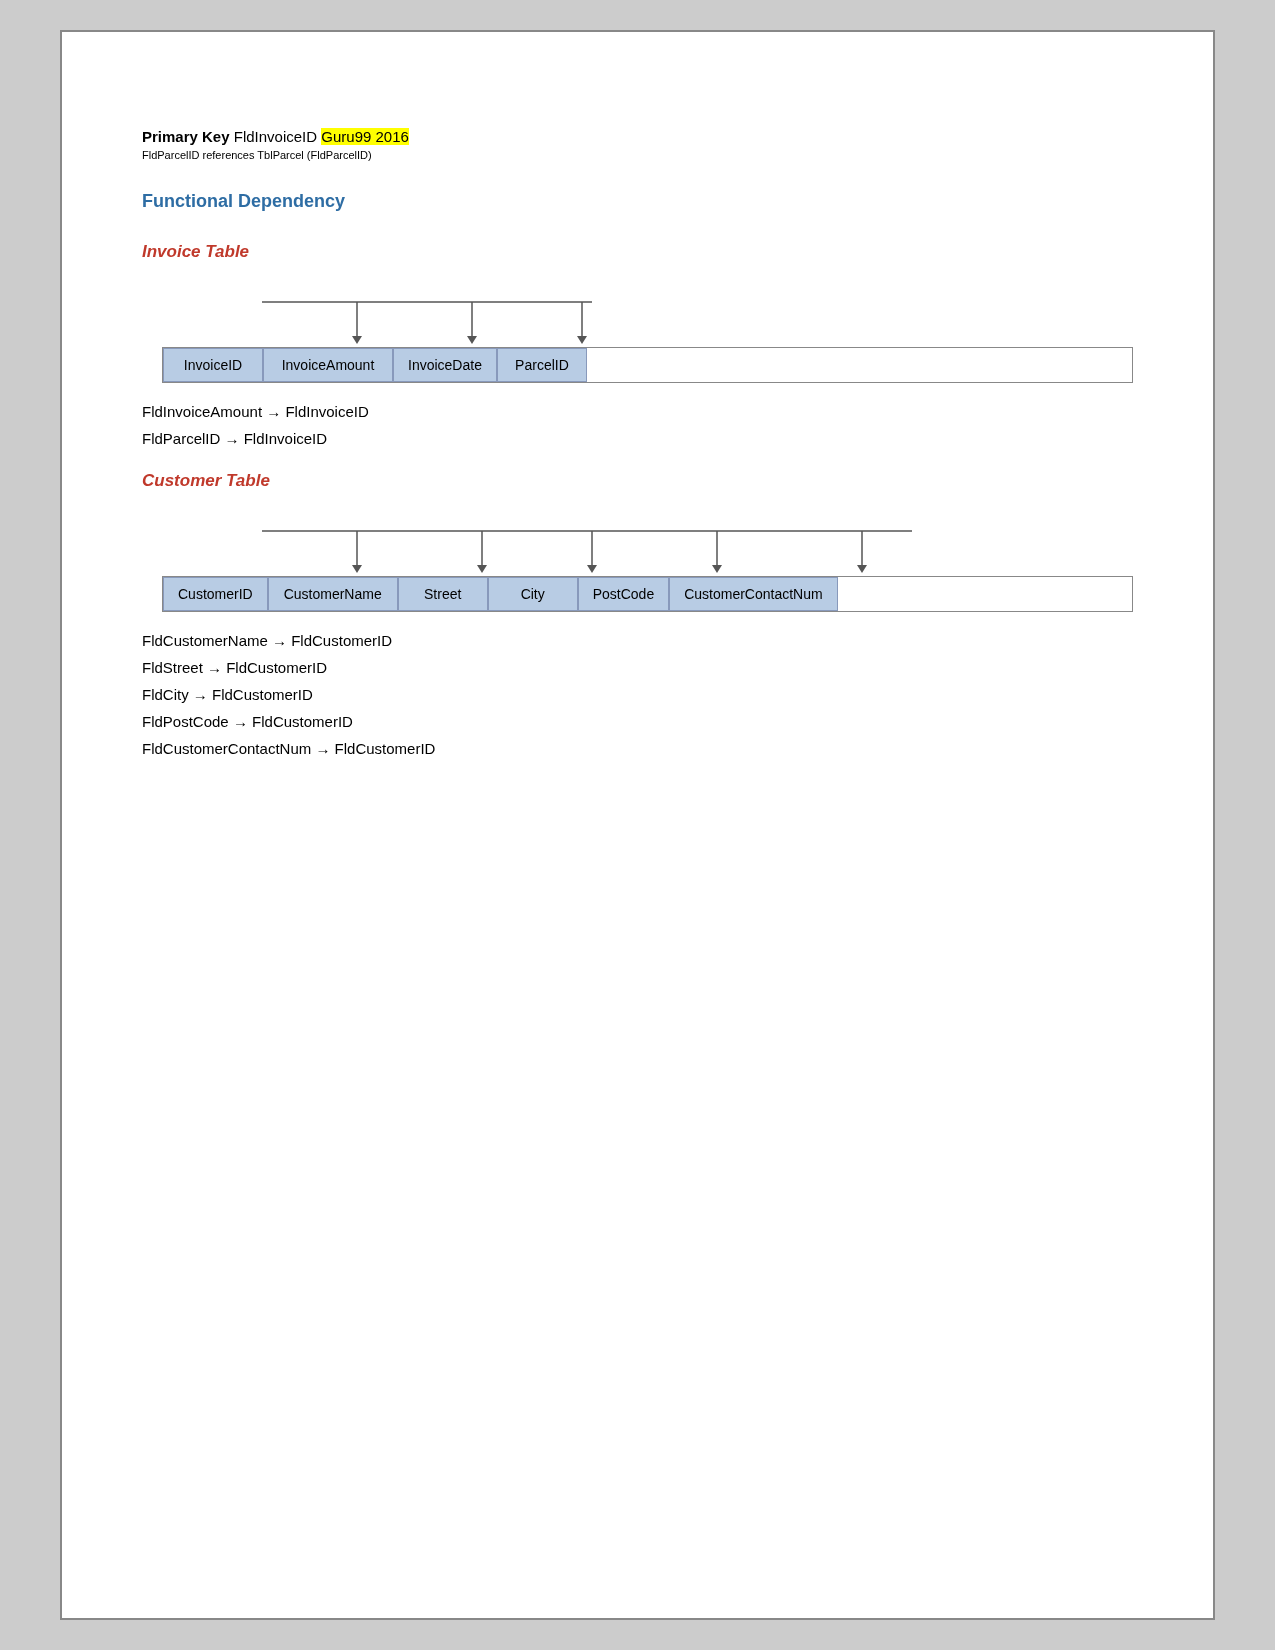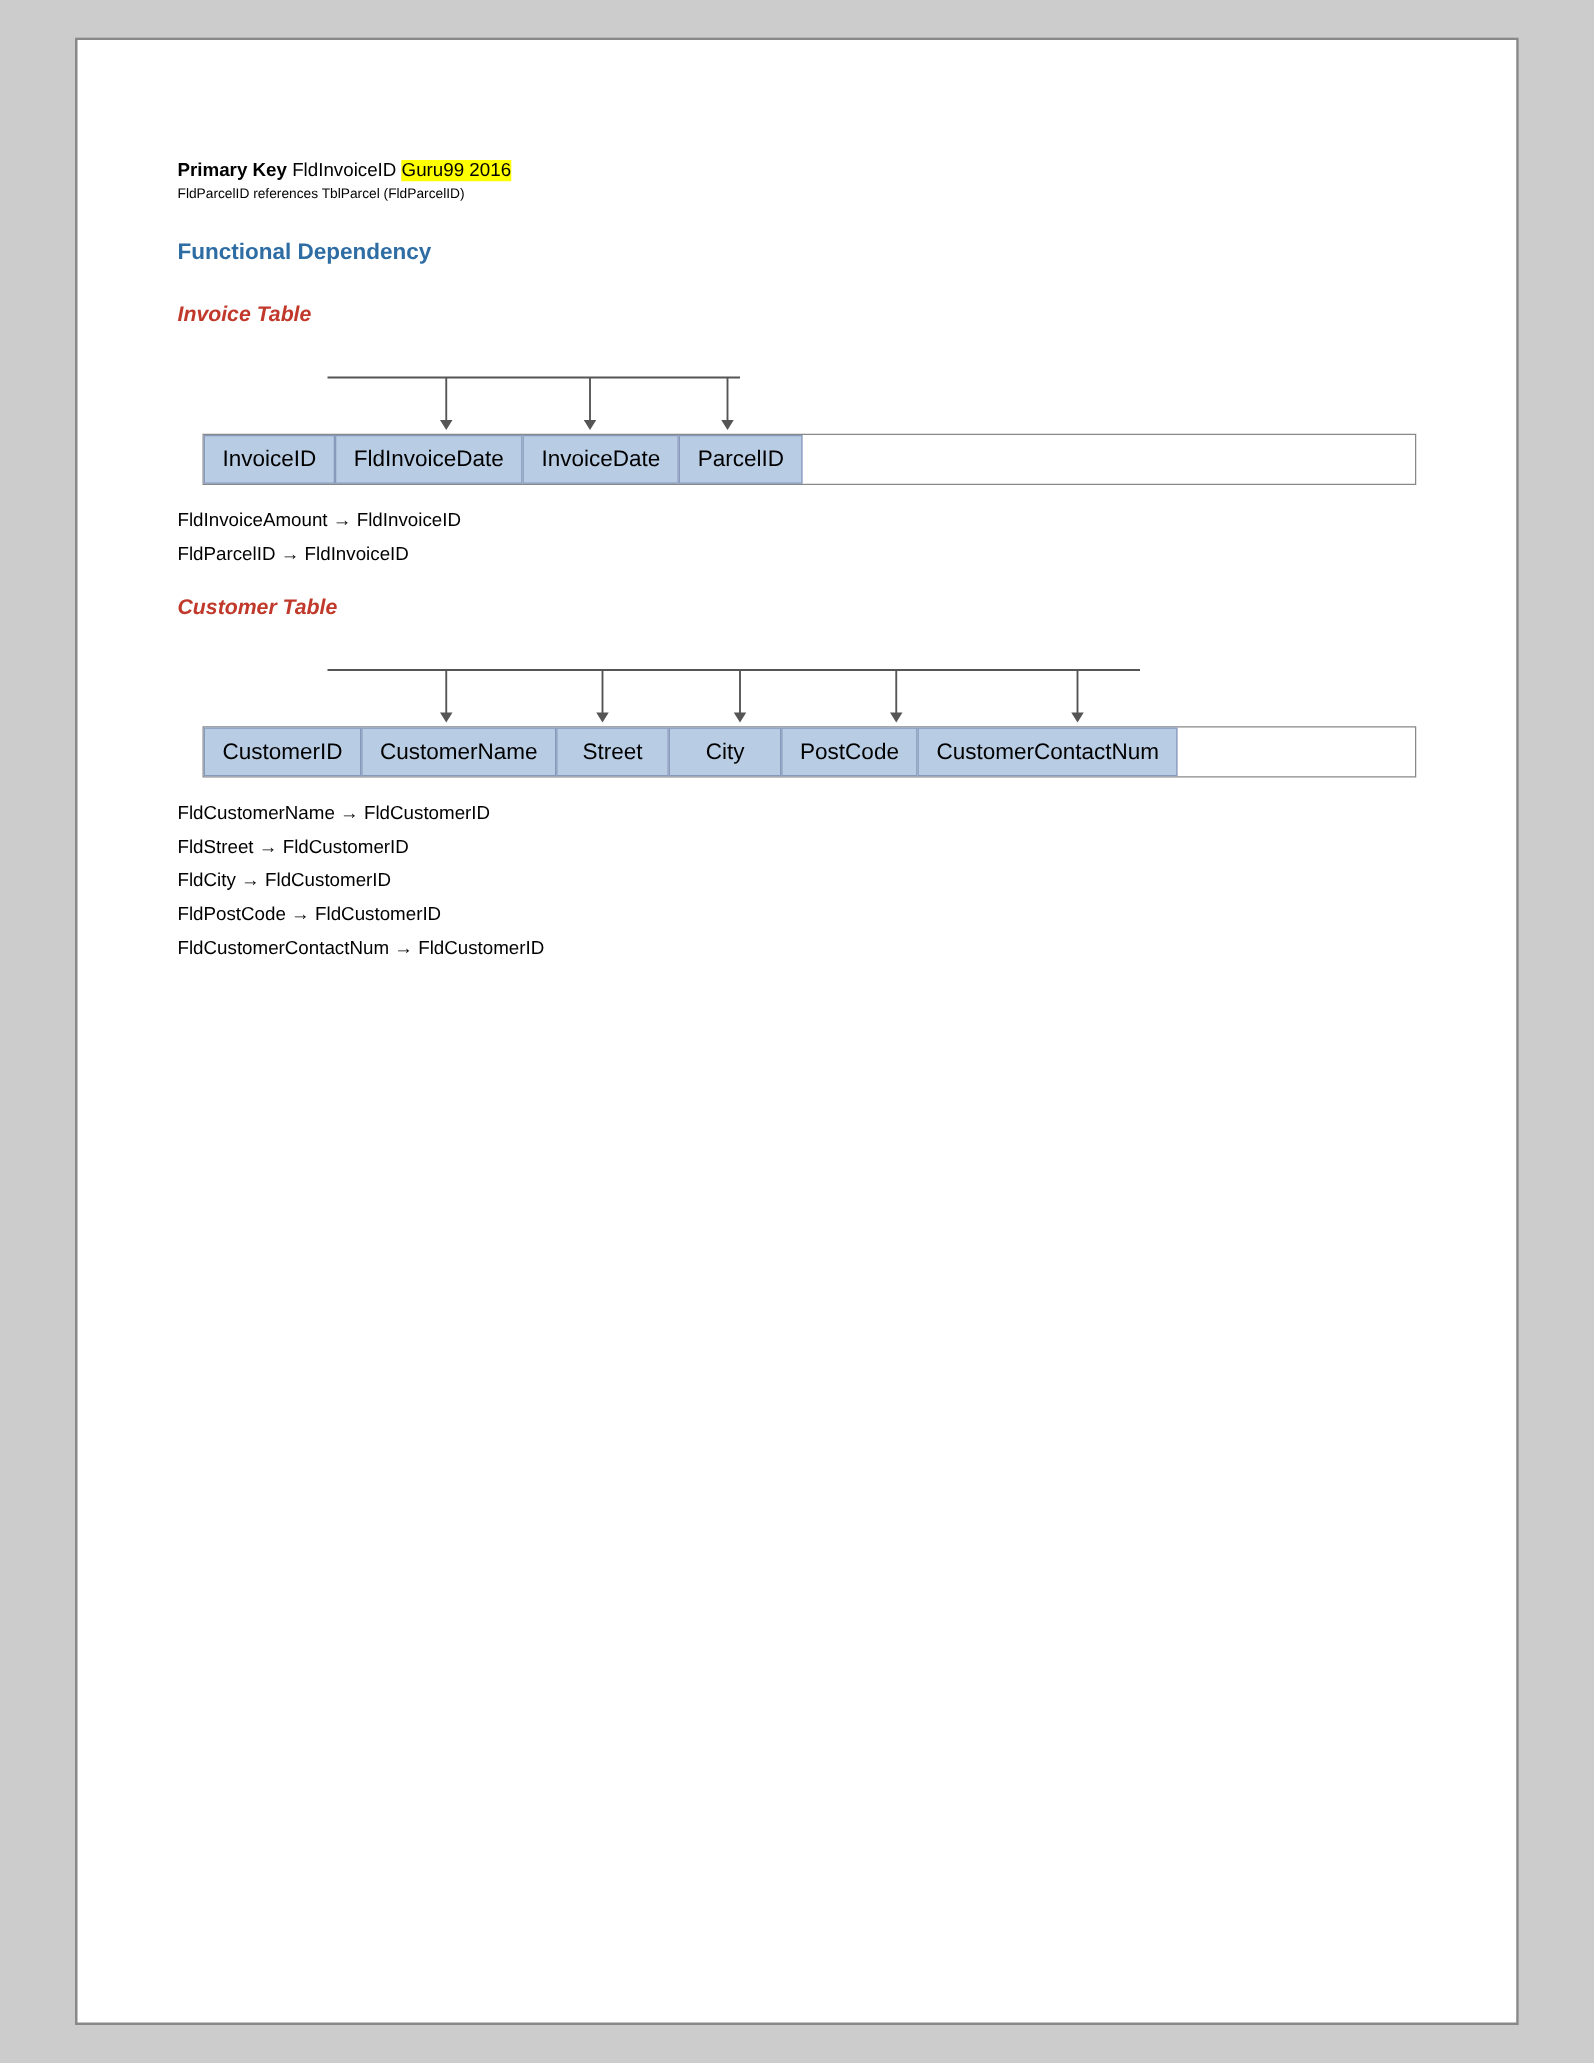--- a/index.html
+++ b/index.html
@@ -65,21 +65,21 @@
 
     .table-box {
       display: flex;
       border: 1px solid #888;
     }
 
     .table-cell {
       background: #b8cce4;
       border: 1px solid #8899bb;
       padding: 8px 14px;
-      font-size: 18px;
+      font-size: 14px;
       text-align: center;
       min-width: 90px;
     }
 
     .table-cell-first {
       min-width: 100px;
     }
 
     .table-cell-wide {
       min-width: 130px;
@@ -137,21 +137,21 @@
 
         <line x1="310" y1="10" x2="310" y2="48" stroke="#555" stroke-width="1.5"></line>
         <polygon points="305,44 315,44 310,52" fill="#555"></polygon>
 
         <line x1="420" y1="10" x2="420" y2="48" stroke="#555" stroke-width="1.5"></line>
         <polygon points="415,44 425,44 420,52" fill="#555"></polygon>
       </svg>
 
       <div class="table-box">
         <div class="table-cell table-cell-first">InvoiceID</div>
-        <div class="table-cell table-cell-wide">FldInvoiceDate</div>
+        <div class="table-cell table-cell-wide">InvoiceAmount</div>
         <div class="table-cell">InvoiceDate</div>
         <div class="table-cell">ParcelID</div>
       </div>
     </div>
 
     <div class="fd-list">
       <div class="fd-item">FldInvoiceAmount → FldInvoiceID</div>
       <div class="fd-item">FldParcelID → FldInvoiceID</div>
     </div>
   </div>

